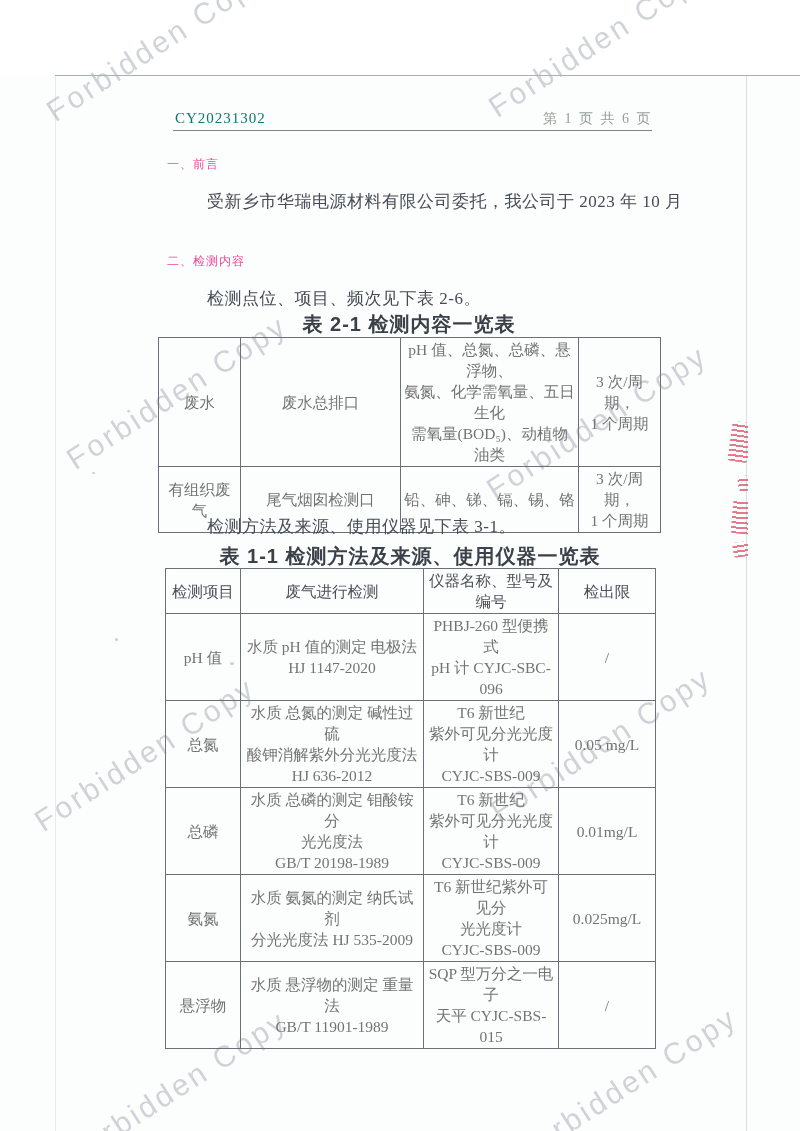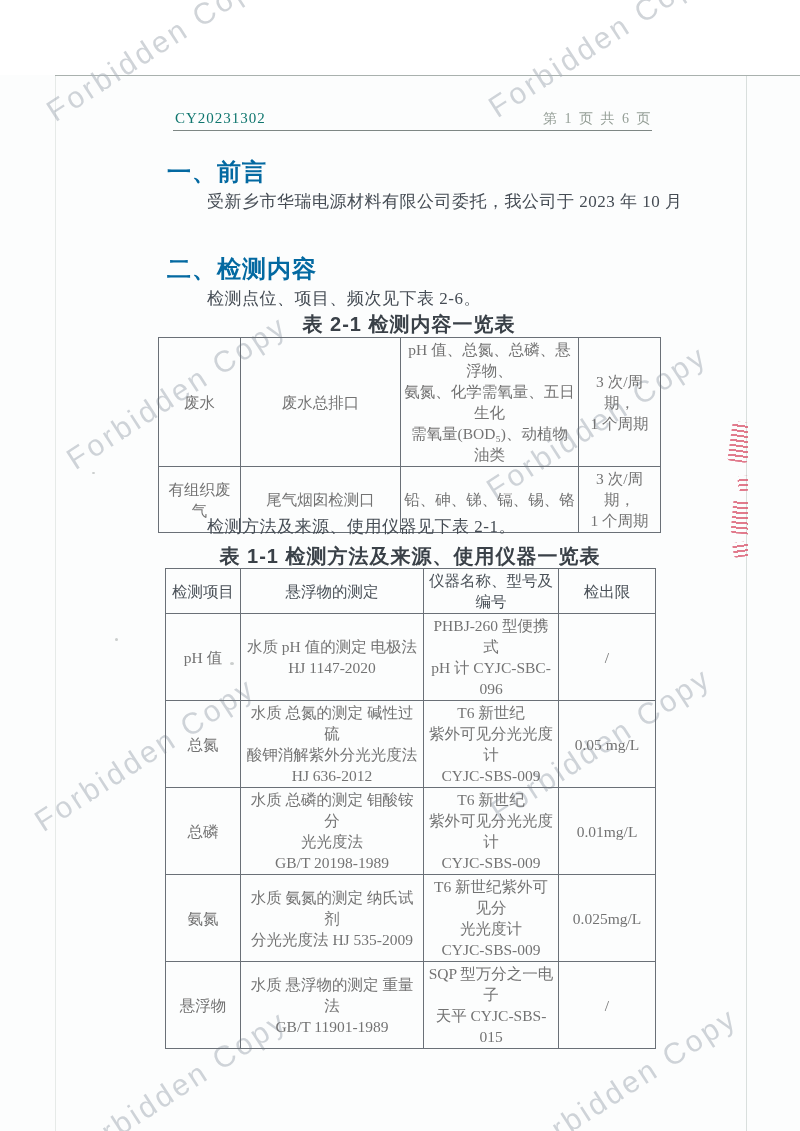--- a/index.html
+++ b/index.html
@@ -16,21 +16,21 @@
       font-family:"Liberation Sans","DejaVu Sans",sans-serif;font-size:30px;letter-spacing:3px;
       color:#aab1ba;opacity:.55;transform:rotate(-33deg);white-space:nowrap;pointer-events:none;}
 
   
   .hdr-no{position:absolute;left:175px;top:110px;font-size:15px;letter-spacing:1px;color:#0f766e;}
   .hdr-page{position:absolute;left:543px;top:110px;font-size:14px;letter-spacing:2px;color:#949e96;}
   .hdr-rule{position:absolute;left:173px;top:130px;width:479px;height:1px;background:#7e8784;}
 
   
   .h-sec{position:absolute;font-family:"Liberation Sans","DejaVu Sans",sans-serif;
-         font-weight:bold;font-size:24px;color:#0369a1;letter-spacing:1px;}
+         font-weight:normal;font-size:12px;color:#ec4899;letter-spacing:1px;}
   .p-line{position:absolute;font-size:17px;color:#454c54;letter-spacing:.5px;white-space:nowrap;}
   .tbl-title{position:absolute;font-family:"Liberation Sans","DejaVu Sans",sans-serif;
              font-weight:bold;font-size:20px;color:#3a4148;text-align:center;letter-spacing:1px;}
 
   
   .tblwrap{position:absolute;}
   table{border-collapse:collapse;table-layout:fixed;}
   th,td{border:1px solid #6a7077;font-weight:normal;text-align:center;vertical-align:middle;
         font-size:15.5px;line-height:21px;color:#737373;padding:1px 3px;overflow:hidden;}
   th{color:#4a5158;}
@@ -99,35 +99,35 @@
         <td>有组织废气</td>
         <td>尾气烟囱检测口</td>
         <td>铅、砷、锑、镉、锡、铬</td>
         <td class="pre">3 次/周期，
 1 个周期</td>
       </tr>
     </tbody>
       </table>
   </div>
 
-  <div class="p-line" style="left:207px;top:515px">检测方法及来源、使用仪器见下表 2-1。</div>
+  <div class="p-line" style="left:207px;top:515px">检测方法及来源、使用仪器见下表 3-1。</div>
 
   <div class="tbl-title" style="left:165px;top:543px;width:490px">表 1-1 检测方法及来源、使用仪器一览表</div>
   <div class="tblwrap" style="left:165px;top:568px">
     <table>
       <colgroup>
           <col style="width:75px">
           <col style="width:183px">
           <col style="width:135px">
           <col style="width:97px">
         </colgroup>
       <tbody>
           <tr style="height:26px">
         <th>检测项目</th>
-        <th>悬浮物的测定</th>
+        <th>废气进行检测</th>
         <th>仪器名称、型号及编号</th>
         <th>检出限</th>
       </tr>
       <tr style="height:52px">
         <td>pH 值</td>
         <td class="pre">水质 pH 值的测定 电极法
 HJ 1147-2020</td>
         <td class="pre">PHBJ-260 型便携式
 pH 计 CYJC-SBC-096</td>
         <td>/</td>

